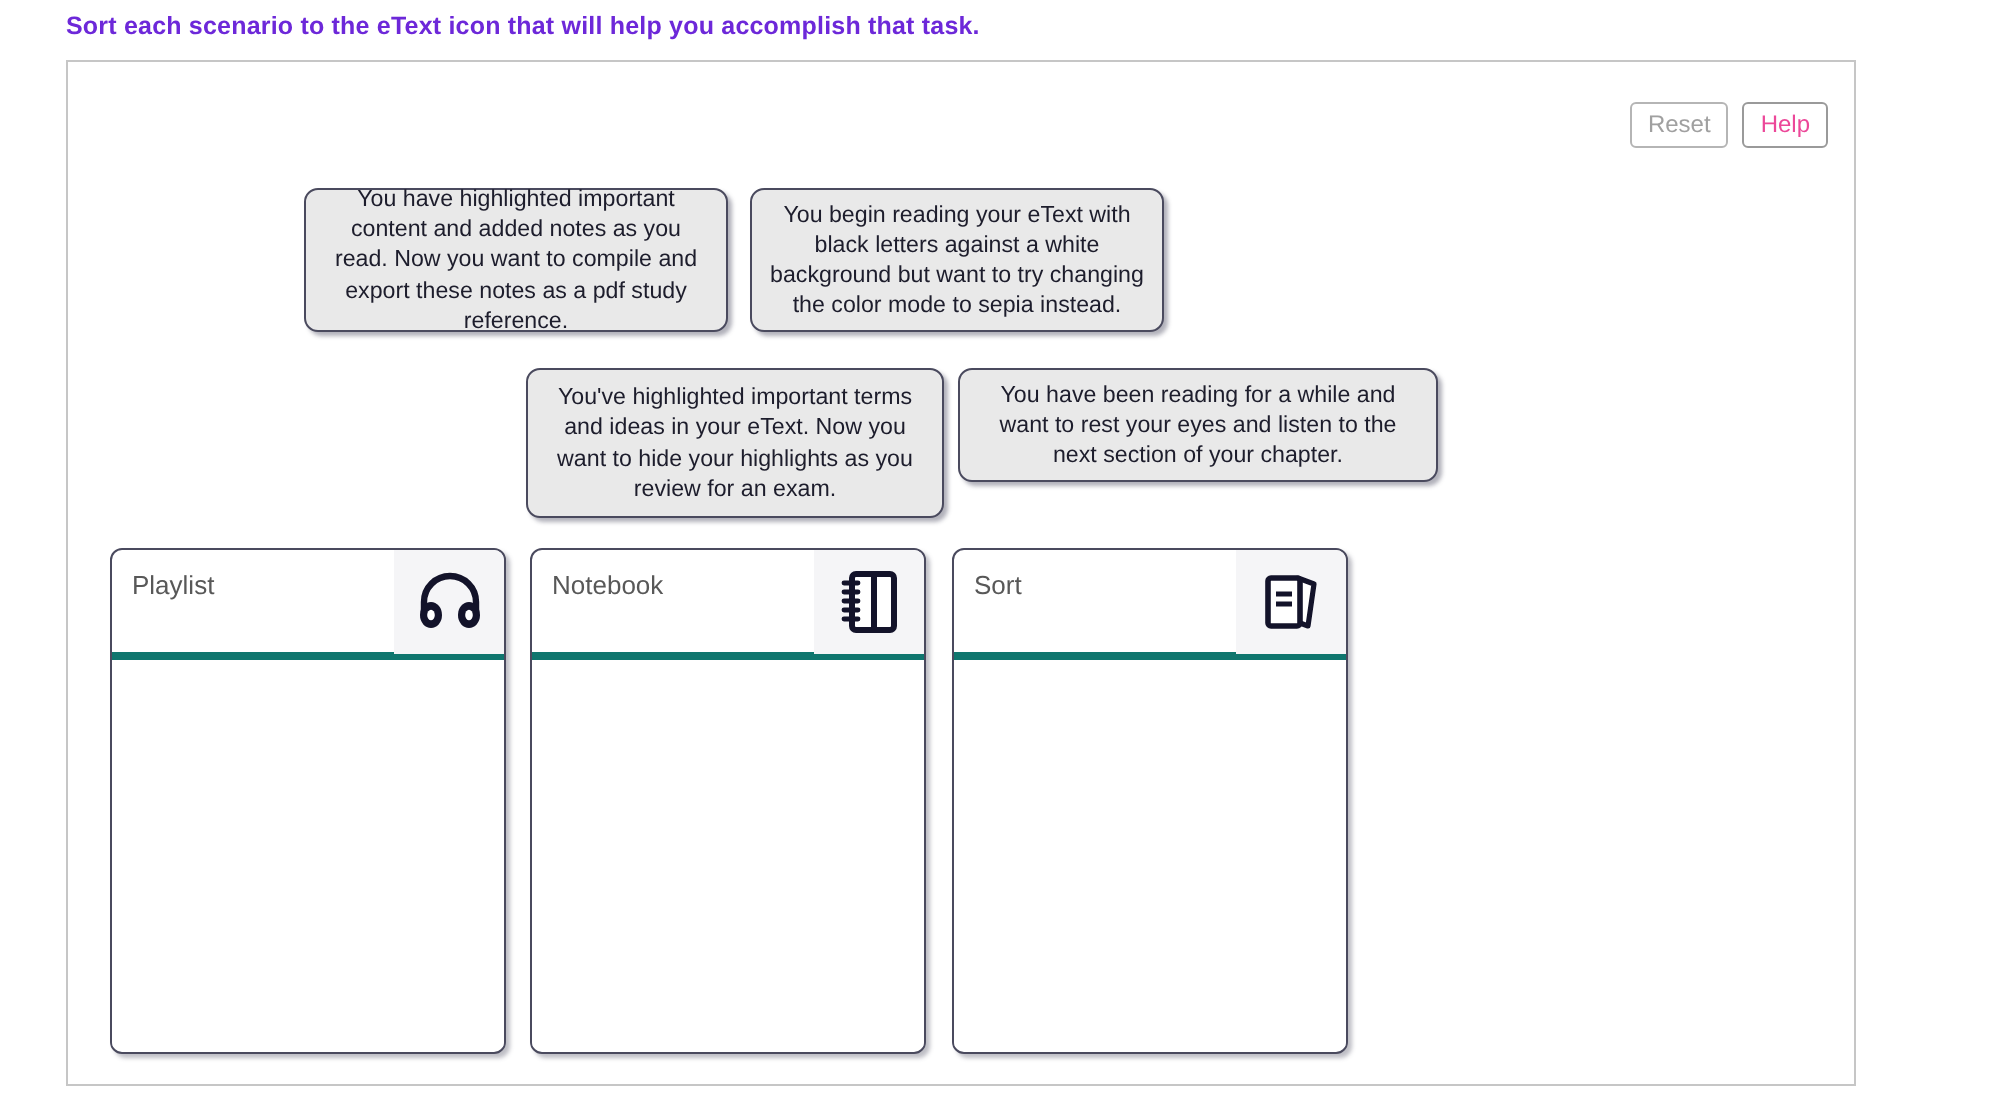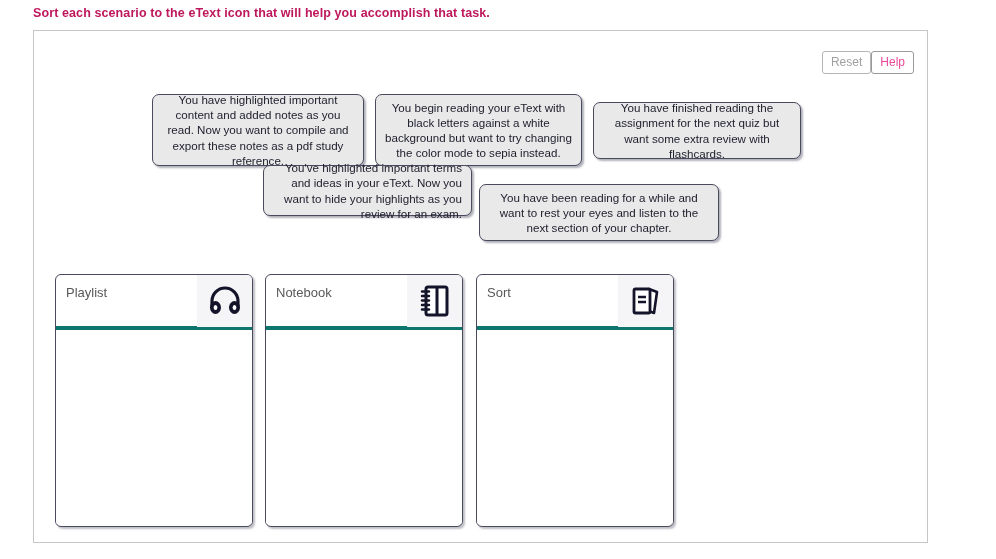--- a/index.html
+++ b/index.html
@@ -16,21 +16,21 @@
     position: relative;
   }
 
   
   .instruction {
     position: absolute;
     left: 33px;
     top: 6px;
     font-size: 12.5px;
     font-weight: bold;
-    color: #be185d;
+    color: #6d28d9;
     letter-spacing: 0.1px;
   }
 
   
   .panel {
     position: absolute;
     left: 33px;
     top: 30px;
     width: 895px;
     height: 513px;
@@ -38,20 +38,21 @@
     background: #ffffff;
     box-sizing: border-box;
   }
 
   
   .toolbar {
     position: absolute;
     right: 13px;
     top: 20px;
     display: flex;
+    gap: 7px;
   }
   .tbtn {
     font-family: "Liberation Sans", sans-serif;
     font-size: 12px;
     line-height: 1;
     padding: 4px 8px 5px 8px;
     background: #ffffff;
     border: 1px solid #9a9a9a;
     border-radius: 3px;
     cursor: pointer;
@@ -79,21 +80,21 @@
     cursor: move;
     display: flex;
     align-items: center;
     justify-content: center;
   }
   .card span { display: block; }
 
   #card0 { left: 118px; top: 63px; width: 212px; height: 72px; }
   #card1 { left: 341px; top: 63px; width: 207px; height: 72px; }
   #card2 { left: 559px; top: 71px; width: 208px; height: 57px; }
-  #card3 { left: 229px; top: 134px; width: 209px; height: 51px; text-align: right; }
+  #card3 { left: 229px; top: 153px; width: 209px; height: 75px; }
   #card4 { left: 445px; top: 153px; width: 240px; height: 57px; }
 
   
   .col {
     position: absolute;
     top: 243px;
     width: 198px;
     height: 253px;
     box-sizing: border-box;
     background: #ffffff;
@@ -147,23 +148,20 @@
   <div class="toolbar">
     <button class="tbtn disabled">Reset</button>
     <button class="tbtn">Help</button>
   </div>
 
   <div class="card" id="card0">
     <span>You have highlighted important content and added notes as you read. Now you want to compile and export these notes as a pdf study reference.</span>
   </div>
   <div class="card" id="card1">
     <span>You begin reading your eText with black letters against a white background but want to try changing the color mode to sepia instead.</span>
-  </div>
-  <div class="card" id="card2">
-    <span>You have finished reading the assignment for the next quiz but want some extra review with flashcards.</span>
   </div>
   <div class="card" id="card3">
     <span>You've highlighted important terms and ideas in your eText. Now you want to hide your highlights as you review for an exam.</span>
   </div>
   <div class="card" id="card4">
     <span>You have been reading for a while and want to rest your eyes and listen to the next section of your chapter.</span>
   </div>
 
   <div class="col" id="col0">
     <div class="col-head">

